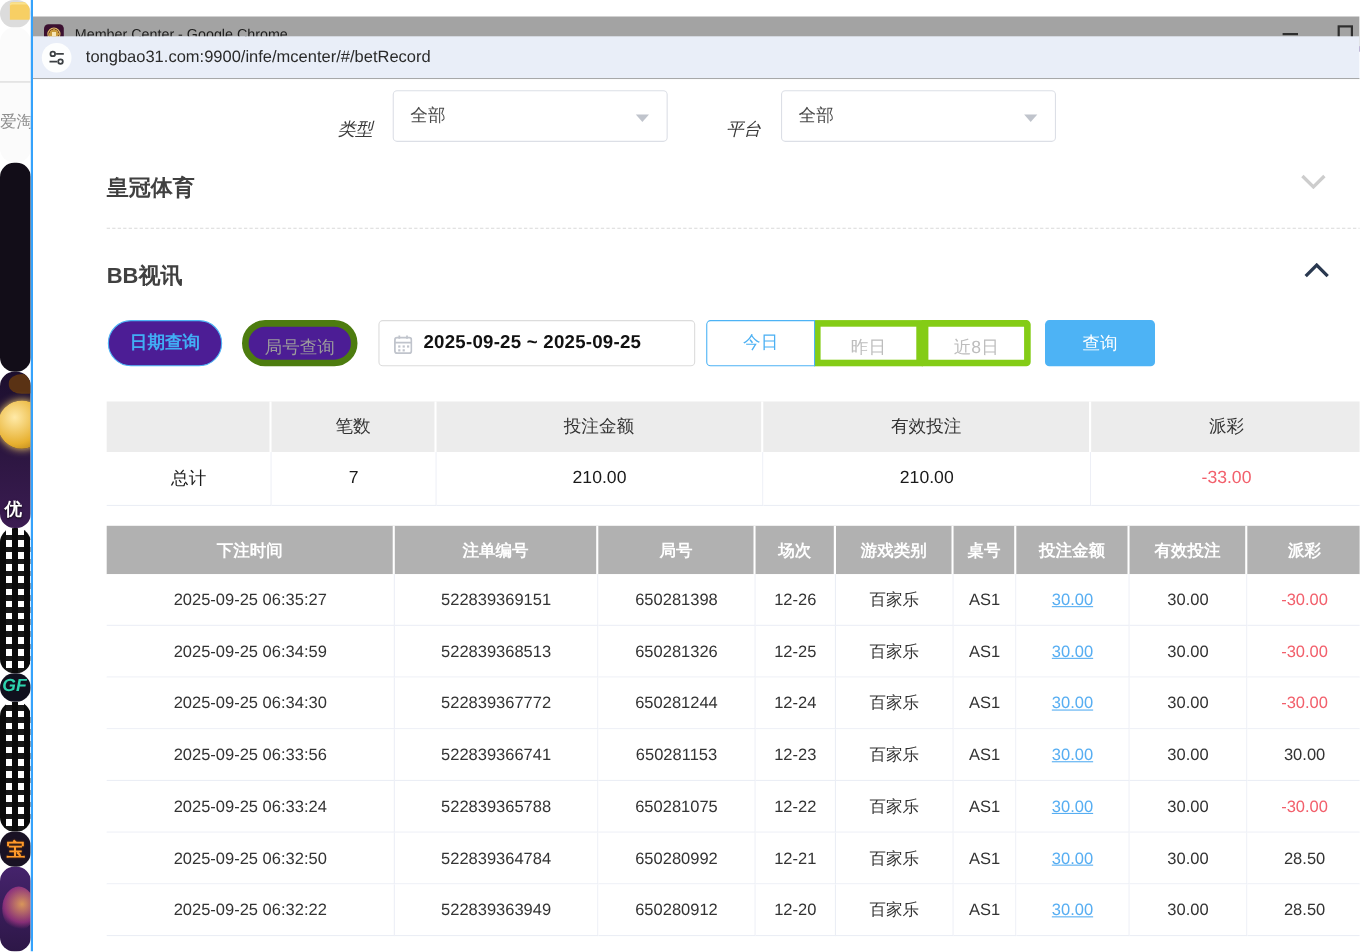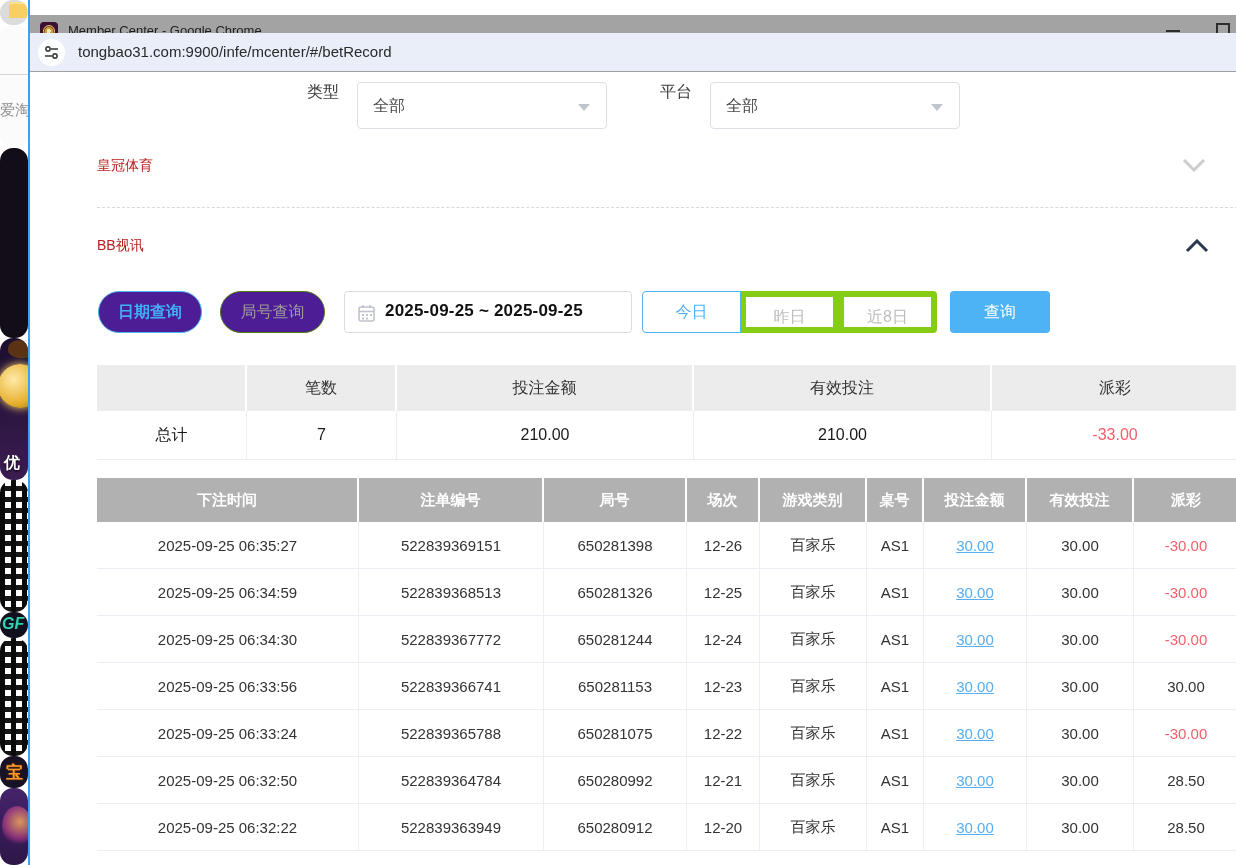--- a/index.html
+++ b/index.html
@@ -47,39 +47,39 @@
   .win-max .box { position:absolute; left:8px; top:8px; width:14px; height:14px; border:2px solid #2e2e2e; background:transparent; }
 
   .urlbar { position:absolute; left:0; top:33px; width:100%; height:39px; background:#e9eef8; border-bottom:1px solid #a0a0a0; }
   .tune-circle { position:absolute; left:8px; top:6px; width:27px; height:27px; border-radius:50%; background:#fdfefe; }
   .tune-circle svg { position:absolute; left:5px; top:5px; }
   .url-text { position:absolute; left:48px; top:10px; font-size:15px; color:#2a2a2a; }
 
   
   .page { position:absolute; left:0; top:72px; width:1208px; height:793px; background:#fff; }
 
-  .f-label { position:absolute; font-size:16px; color:#3a3a3a; top:10px; }
+  .f-label { position:absolute; font-size:16px; color:#3a3a3a; top:36px;font-style:italic; }
   .f-label.type { left:277px; }
   .f-label.platform { left:630px; }
   .select { position:absolute; top:10px; width:250px; height:47px; border:1px solid #dcdfe6; border-radius:4px; background:#fff; font-size:16px; color:#4a4a4a; line-height:45px; padding-left:15px; cursor:pointer; }
   .select.type { left:327px; }
   .select.platform { left:680px; }
   .caret { position:absolute; right:16px; top:21px; width:0; height:0; border-left:6px solid transparent; border-right:6px solid transparent; border-top:7px solid #c0c4cc; }
 
-  .section-title { position:absolute; left:67px; font-size:14px; font-weight:normal; color:#b91c1c; }
+  .section-title { position:absolute; left:67px; font-size:20px; font-weight:bold; color:#404040; }
   .sec1 { top:85px; }
   .sec2 { top:165px; }
   .chev { position:absolute; cursor:pointer; }
   .chev1 { left:1152px; top:86px; }
   .chev2 { left:1155px; top:167px; }
   .dashline { position:absolute; left:67px; top:135px; width:1141px; border-top:1px dashed #d9d9d9; }
 
   .pill { position:absolute; top:219px; height:42px; border-radius:21px; background:#4c1d95; font-size:16px; text-align:center; line-height:40px; cursor:pointer; }
   .pill.date-q { left:68px; width:104px; border:1px solid #4db3f5; color:#41aef5; font-weight:bold; }
-  .pill.round-q { left:190px; width:105px; border:1px solid #4d7c0f; color:#9c9c9c; }
+  .pill.round-q { left:190px; width:105px; border:6px solid #4d7c0f; color:#9c9c9c; }
 
   .datebox { position:absolute; left:314px; top:219px; width:288px; height:42px; border:1px solid #dcdcdc; border-radius:4px; background:#fff; cursor:pointer; }
   .datebox svg { position:absolute; left:13px; top:12px; }
   .datebox .dtext { position:absolute; left:40px; top:9px; font-size:17px; font-weight:bold; color:#111; letter-spacing:0.2px; }
 
   .segmented { position:absolute; left:612px; top:219px; height:42px; display:flex; }
   .seg-btn { width:99px; height:42px; background:#fff; border:6px solid #84cc16; font-size:16px; text-align:center; line-height:40px; color:#bdbdbd; cursor:pointer; }
   .seg-btn + .seg-btn { margin-left:-1px; }
   .seg-btn.first { border-radius:4px 0 0 4px; }
   .seg-btn.last { border-radius:0 4px 4px 0; }

